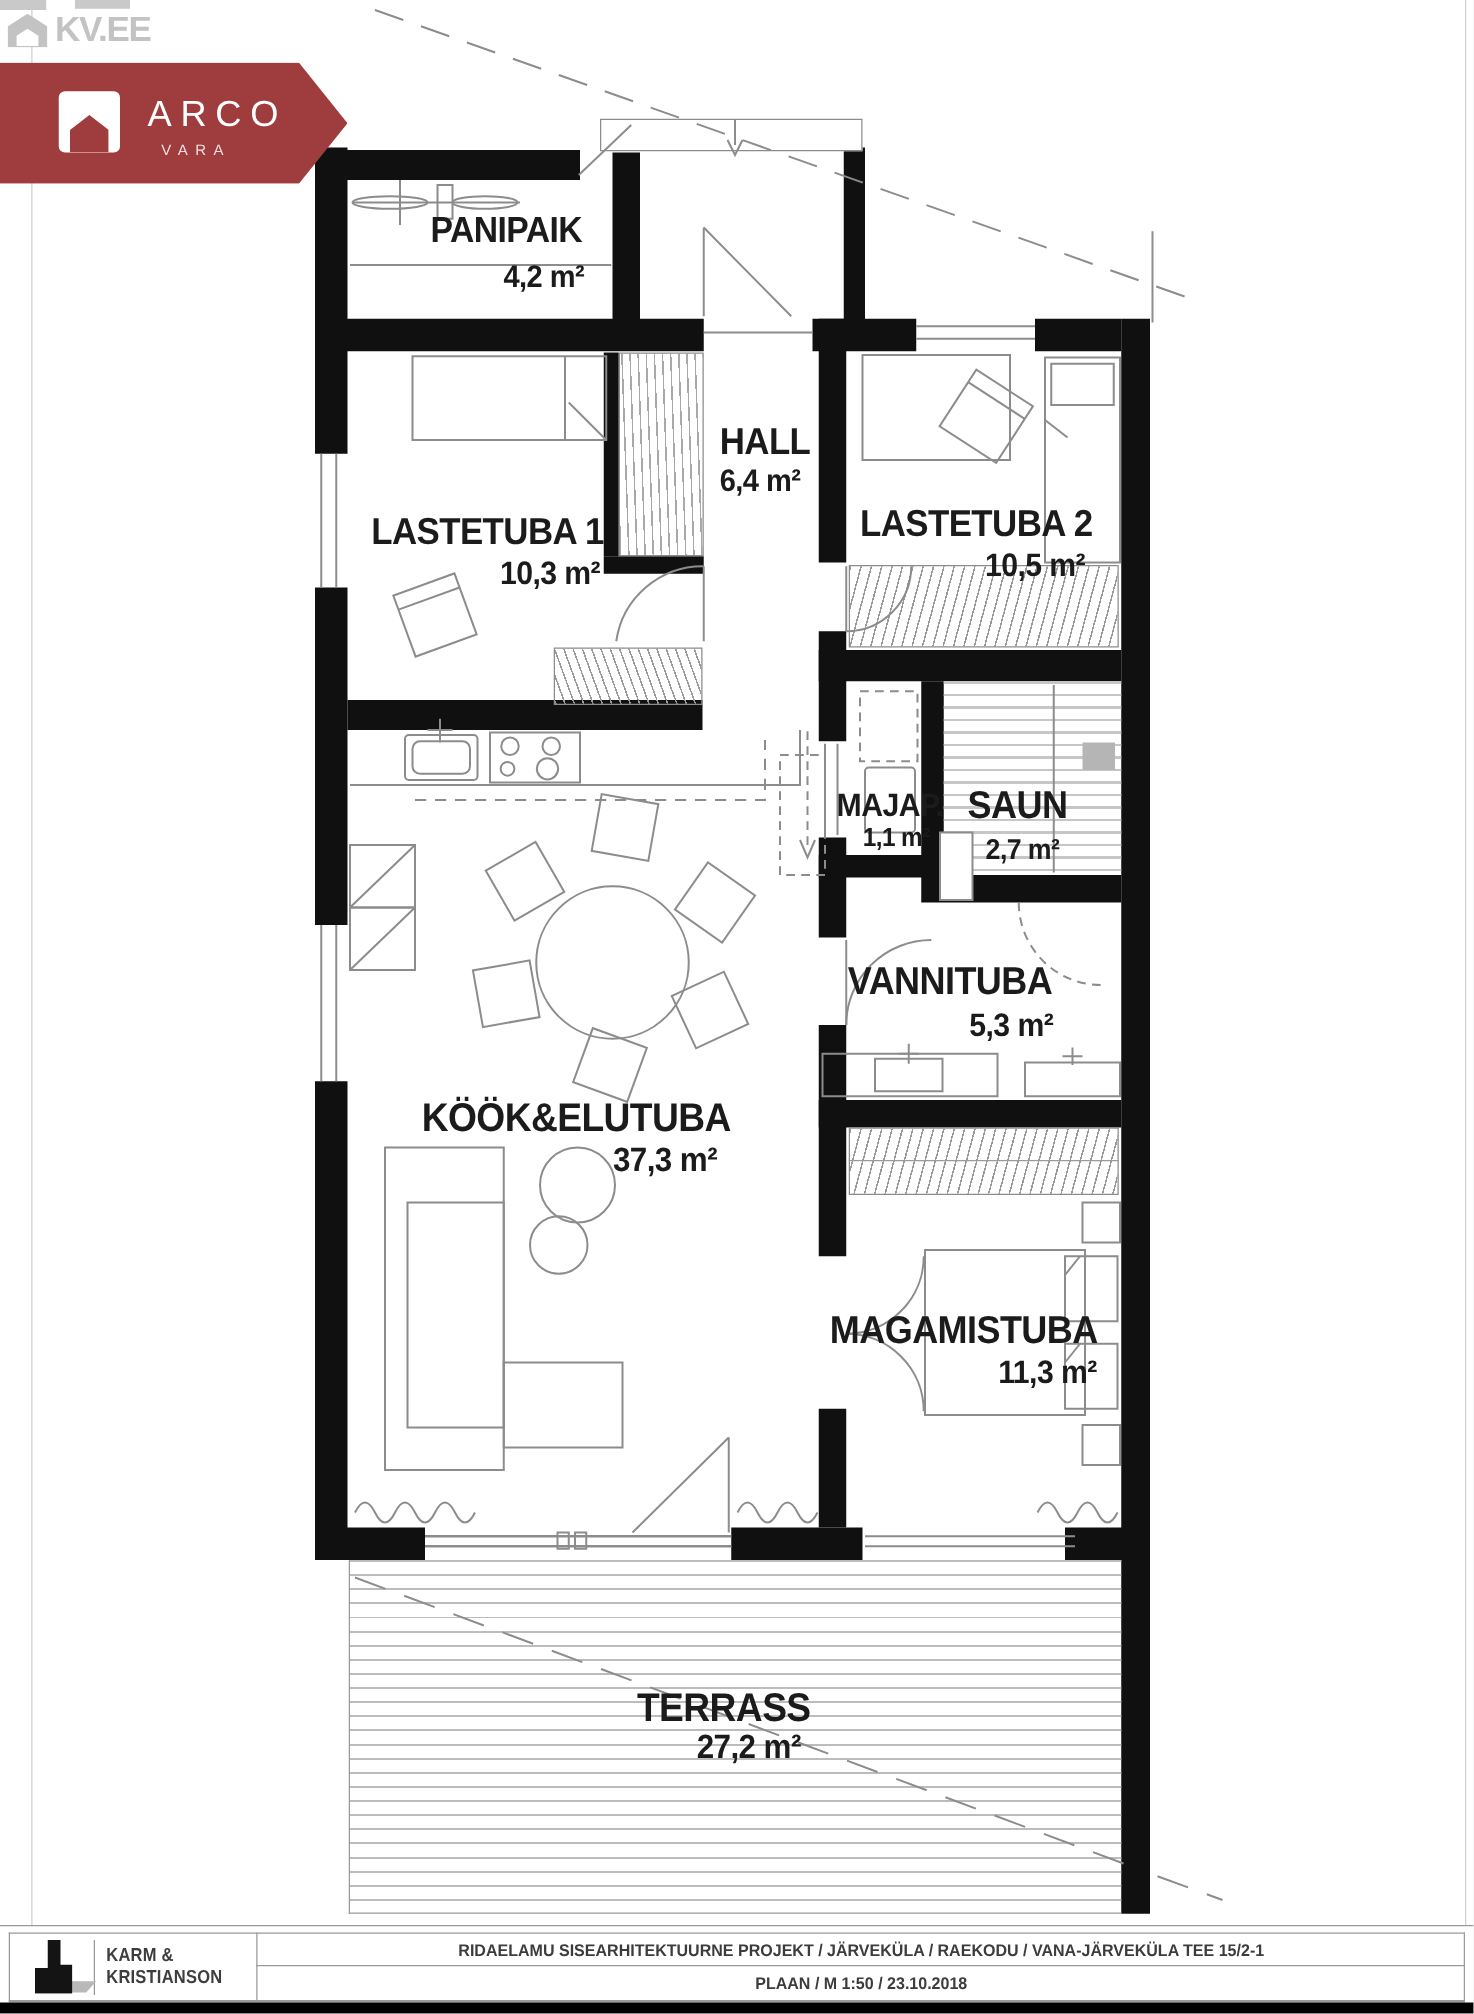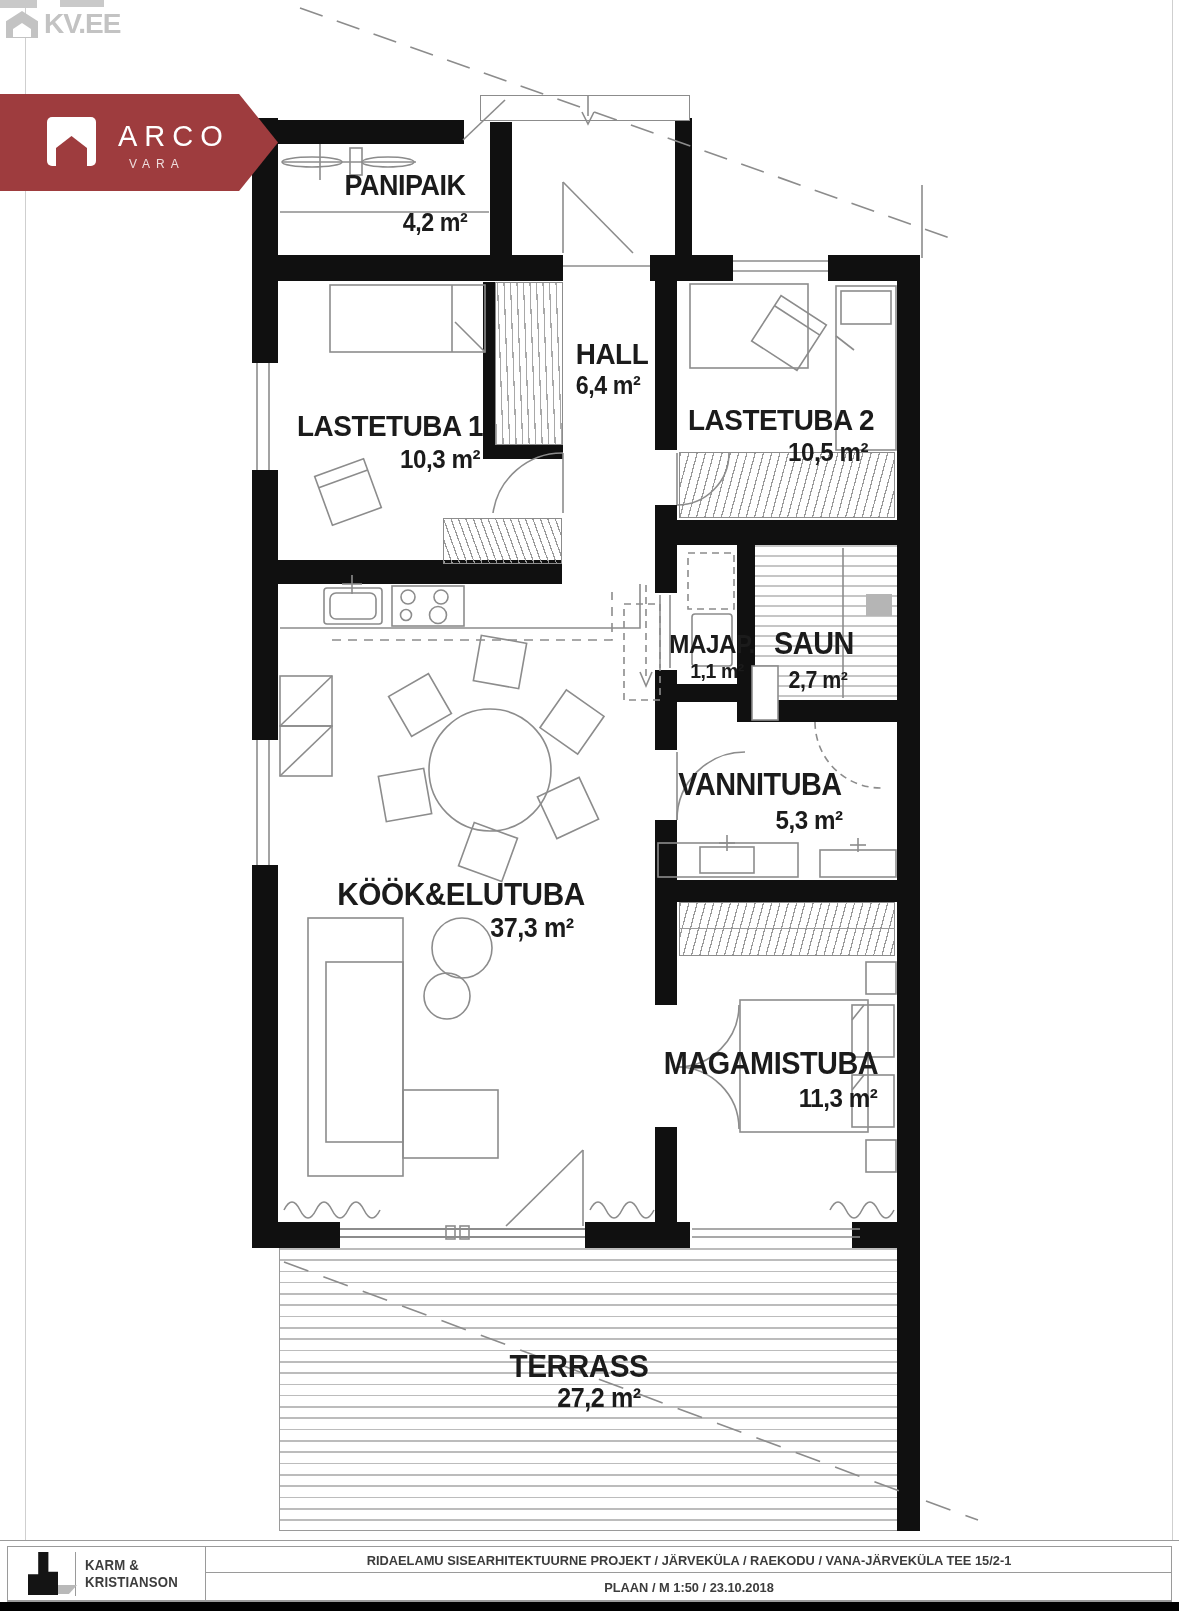--- a/index.html
+++ b/index.html
@@ -312,21 +312,21 @@
 
   <div class="rname" style="left:461px;top:894px;font-size:32px;">KÖÖK&amp;ELUTUBA</div>
   <div class="rarea" style="left:532px;top:928px;font-size:27px;">37,3 m²</div>
 
   <div class="rname" style="left:771px;top:1064px;font-size:31px;">MAGAMISTUBA</div>
   <div class="rarea" style="left:838px;top:1098px;font-size:26px;">11,3 m²</div>
 
   <div class="rname" style="left:579px;top:1366px;font-size:32px;">TERRASS</div>
   <div class="rarea" style="left:599px;top:1398px;font-size:27px;">27,2 m²</div>
 
-  <div id="badge" style="background: rgb(158, 60, 62); margin-top: 44px;">
+  <div id="badge" style="background: rgb(158, 60, 62);">
     <div style="position:absolute;inset:0;"></div>
     <div class="house">
       <div class="notch" style="background: rgb(158, 60, 62);"></div>
     </div>
     <div class="brand">ARCO</div>
     <div class="sub">VARA</div>
   </div>
 
   <div class="tl" style="left:0;top:1540px;width:1179px;height:1.3px;"></div>
   <div class="tl" style="left:7px;top:1546px;width:1165px;height:1.3px;"></div>

